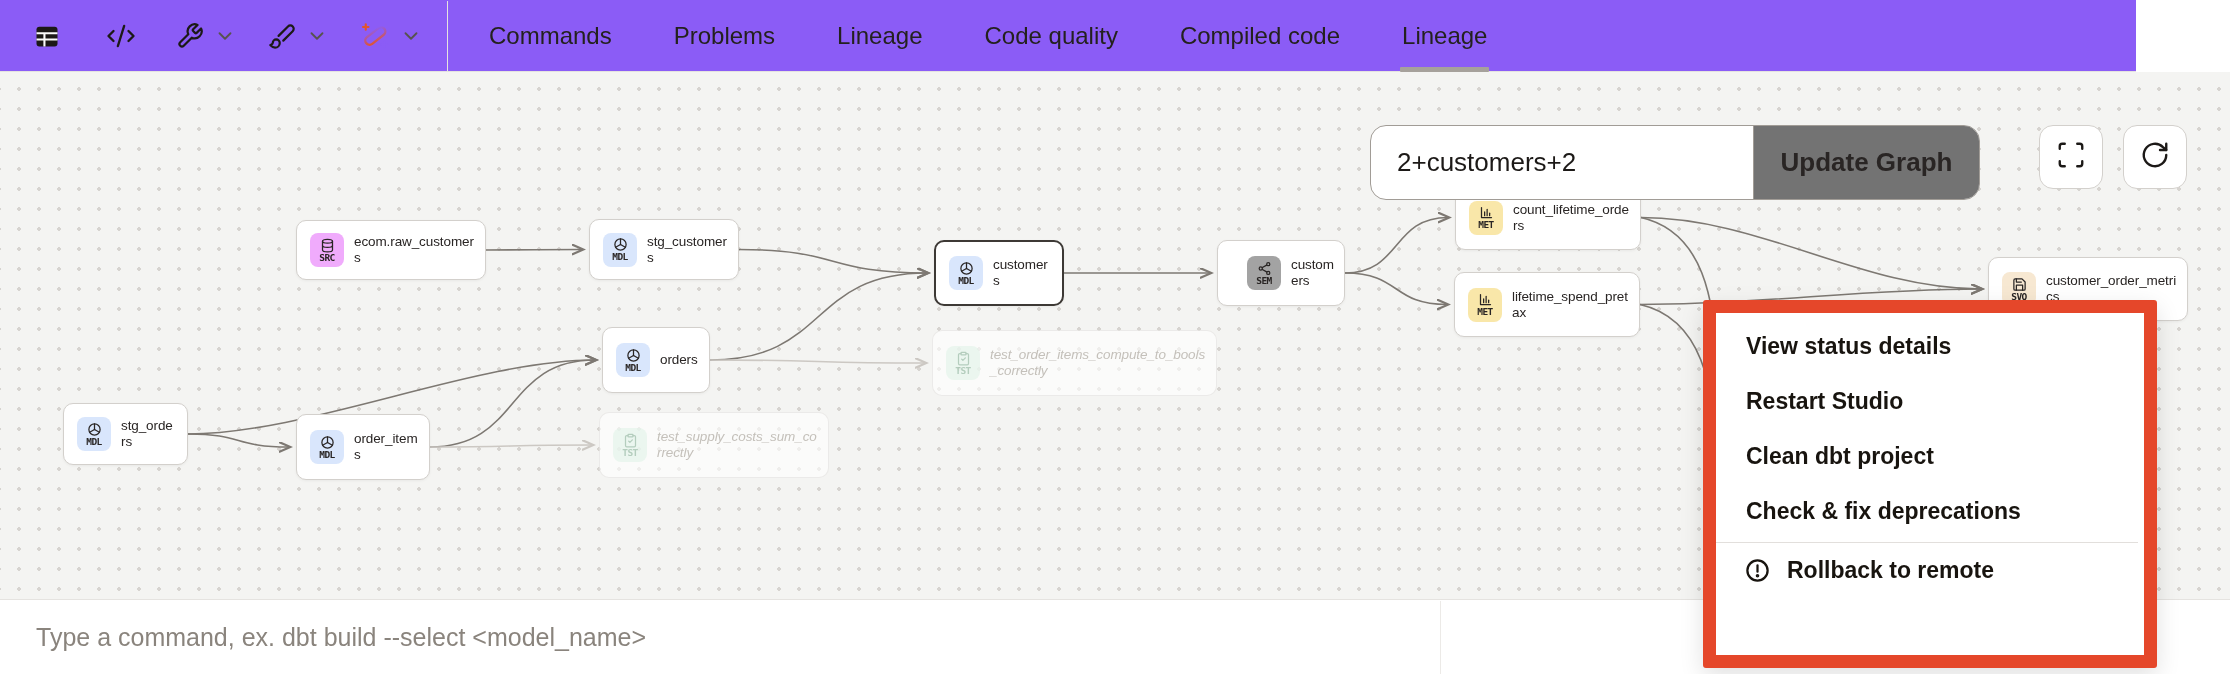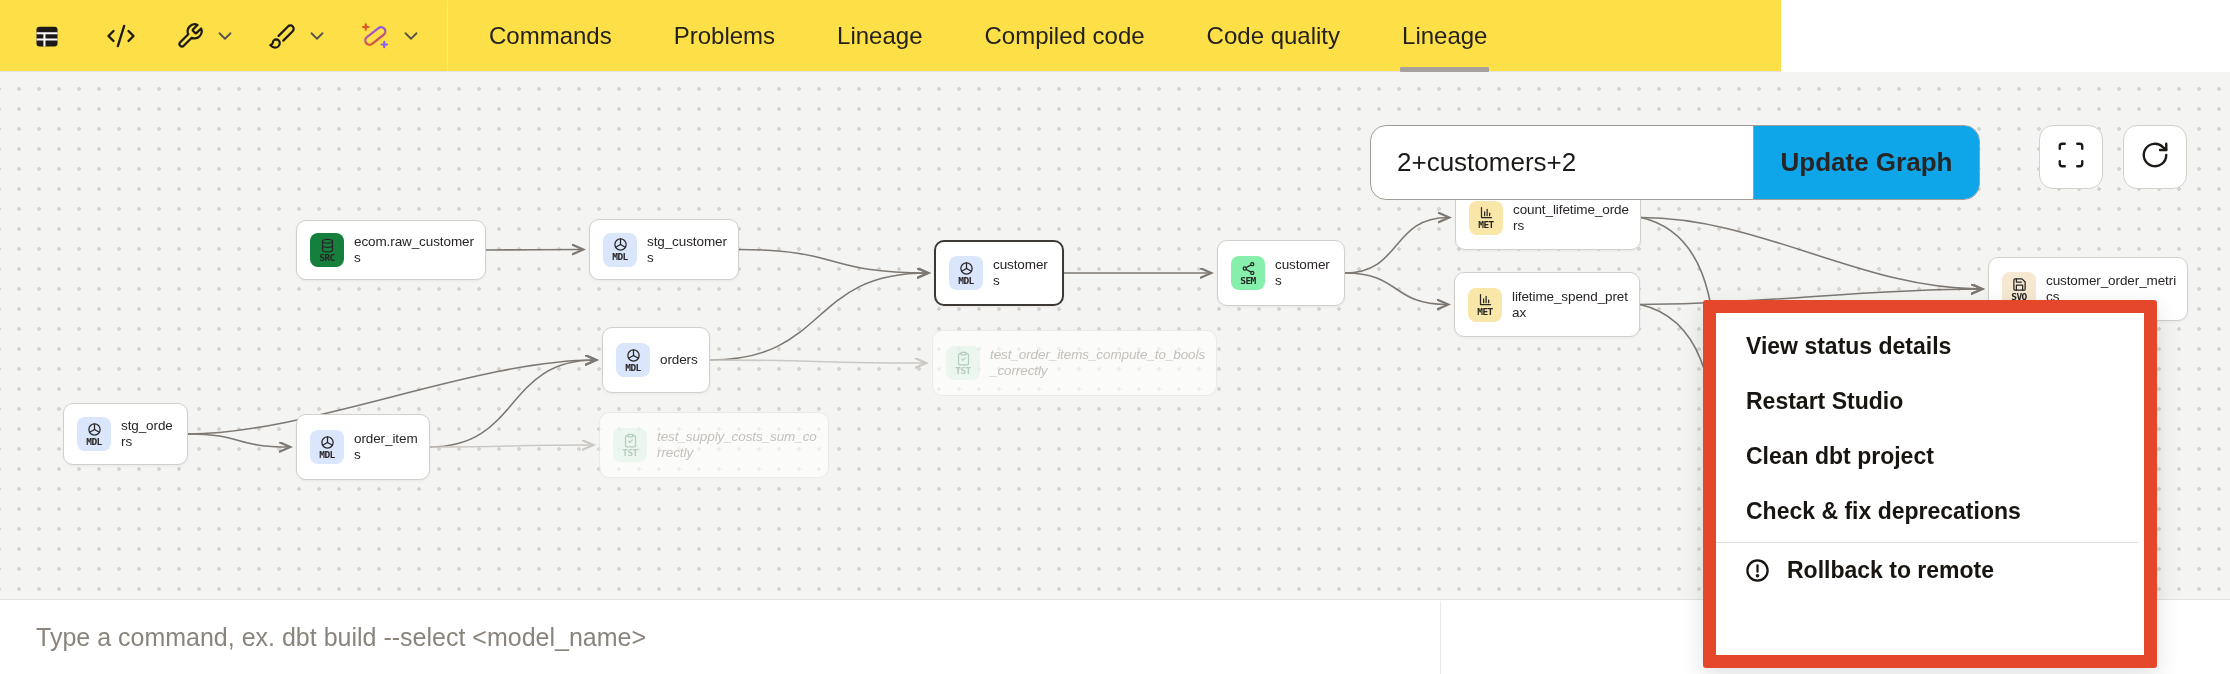--- a/index.html
+++ b/index.html
@@ -1,22 +1,22 @@
 <!DOCTYPE html>
 <html><head>
 <meta charset="utf-8">
 <style>
   * { margin:0; padding:0; box-sizing:border-box; }
   html,body { width:2230px; height:674px; overflow:hidden; background:#fff;
     font-family:"Liberation Sans", sans-serif; color:#1c1917; }
   #app { position:relative; width:2230px; height:674px; }
 
   
-  .toolbar { position:absolute; left:0; top:0; width:1781px; height:72px;
-    background:#fde047; border-bottom:1px solid #e5e3e0; }
+  .toolbar { position:absolute; left:0; top:0; width:2136px; height:72px;
+    background:#8b5cf6; border-bottom:1px solid #e5e3e0; }
   .tool-btn { position:absolute; top:0; height:72px; display:flex; align-items:center; gap:10px;
     cursor:pointer; color:#1c1917; }
   .tool-btn svg { display:block; }
   .v-div { position:absolute; left:447px; top:1px; width:1px; height:70px; background:#e5e3e0; }
   .tabs { position:absolute; left:489px; top:0; height:72px; display:flex; align-items:center; gap:62px; }
   .tab { position:relative; height:72px; display:flex; align-items:center; font-size:24px;
     font-weight:500; color:#24211e; cursor:pointer; }
   .tab .underline { position:absolute; left:-2px; right:-2px; bottom:0; height:5px;
     background:#a6a19b; border-radius:1px; }
 
@@ -44,21 +44,21 @@
     word-break:break-all; }
   .node.faded .lbl { color:#c4c0ba;font-style:italic; }
   .node.faded .badge { opacity:.55; color:#7ba98d; }
 
   
   .selector-wrap { position:absolute; left:1370px; top:53px; width:610px; height:75px; z-index:3;
     background:#fff; border:1.5px solid #a19c96; border-radius:16px; display:flex; overflow:hidden;justify-content:flex-end; }
   .selector-input { flex:0 0 382px; border:none; outline:none; font-size:26px; color:#1c1917;
     padding:0 0 0 26px; font-family:"Liberation Sans", sans-serif; background:transparent; }
   .selector-btn { flex:1; border-left:1.5px solid #a19c96; display:flex; align-items:center;
-    justify-content:center; font-size:26px; font-weight:600; color:#292524; cursor:pointer; background:#0ea5e9; }
+    justify-content:center; font-size:26px; font-weight:600; color:#292524; cursor:pointer; background:#737373; }
   .corner-btn { position:absolute; top:53px; width:64px; height:64px; z-index:3; background:#fff;
     border:1.5px solid #d3d0cc; border-radius:14px; display:flex; align-items:center; justify-content:center;
     cursor:pointer; color:#1c1917; }
 
   
   .ctx-menu { position:absolute; left:1703px; top:300px; width:454px; height:368px; z-index:50;
     background:#fff; border:13px solid #e5472a; border-radius:3px;
     box-shadow:0 8px 24px rgba(0,0,0,.12); }
   .ctx-inner { padding:6px 6px 0 0; }
   .ctx-item { height:55px; display:flex; align-items:center; padding-left:30px;
@@ -141,22 +141,22 @@
         <svg width="22" height="22" viewBox="0 0 24 24" fill="none" stroke="#57534e" stroke-width="2" stroke-linecap="round" stroke-linejoin="round">
             <path d="m6 9 6 6 6-6"></path>
           </svg>
       </span>
     </div>
     <div class="v-div"></div>
     <div class="tabs" id="tabs">
         <div class="tab">Commands</div>
         <div class="tab">Problems</div>
         <div class="tab">Lineage</div>
+        <div class="tab">Code quality</div>
         <div class="tab">Compiled code</div>
-        <div class="tab">Code quality</div>
         <div class="tab">Lineage<span class="underline"></span></div>
       </div>
   </div>
 
   <div class="canvas">
     <svg id="edges-svg">
       <defs>
         <marker id="arr" viewBox="0 0 10 10" refX="7" refY="3.5" markerWidth="9" markerHeight="9" orient="auto-start-reverse">
           <path d="M0 0 L8 3.5 L0 7" fill="none" stroke="#7d7872" stroke-width="1.5"></path>
         </marker>
@@ -175,21 +175,21 @@
         <path class="edge" d="M1641,145.5 C1703,159.5 1715,225.5 1719,305.5"></path>
         <path class="edge" d="M1640,232.5 C1702,246.5 1714,312.5 1718,392.5"></path>
         <path class="edge" d="M188,362 C243.55,362 233.45,375 289,375" marker-end="url(#arr)"></path>
         <path class="edge" d="M188,362 C308,362 475,288 595,288" marker-end="url(#arr)"></path>
         <path class="edge" d="M430,375 C520.75,375 504.25,288 595,288" marker-end="url(#arr)"></path>
         <path class="edge faded" d="M430,375 C519.1,375 502.9,373 592,373" marker-end="url(#arrf)"></path>
         <path class="edge faded" d="M710,288 C828.25,288 806.75,291 925,291" marker-end="url(#arrf)"></path>
       </svg>
     <div id="nodes-layer">
         <div class="node" style="left: 296px; top: 148px; width: 190px; height: 60px;">
-          <div class="badge" style="background: #15803d;">
+          <div class="badge" style="background: #f0abfc;">
             <svg width="15" height="15" viewBox="0 0 24 24" fill="none" stroke="currentColor" stroke-width="2" stroke-linecap="round" stroke-linejoin="round">
               <ellipse cx="12" cy="5" rx="8" ry="3"></ellipse>
               <path d="M4 5v7c0 1.7 3.6 3 8 3s8-1.3 8-3V5"></path>
               <path d="M4 12v7c0 1.7 3.6 3 8 3s8-1.3 8-3v-7"></path>
             </svg>
             <span class="k">SRC</span>
           </div>
           <span class="lbl">ecom.raw_customers</span>
         </div>
         <div class="node" style="left: 589px; top: 147px; width: 150px; height: 61px;">
@@ -210,21 +210,21 @@
               <circle cx="12" cy="12" r="9"></circle>
               <path d="M12 12V3"></path>
               <path d="m12 12 7.8 4.5"></path>
               <path d="m12 12-7.8 4.5"></path>
             </svg>
             <span class="k">MDL</span>
           </div>
           <span class="lbl">customers</span>
         </div>
         <div class="node" style="left: 1217px; top: 168px; width: 128px; height: 66px;">
-          <div class="badge" style="background: #86efac;">
+          <div class="badge" style="background: #a3a3a3; margin-left: 16px;">
             <svg width="15" height="15" viewBox="0 0 24 24" fill="none" stroke="currentColor" stroke-width="2" stroke-linecap="round" stroke-linejoin="round">
               <circle cx="18" cy="5" r="2.5"></circle>
               <circle cx="6" cy="12" r="2.5"></circle>
               <circle cx="18" cy="19" r="2.5"></circle>
               <path d="m8.6 10.5 6.8-3.9"></path>
               <path d="m8.6 13.5 6.8 3.9"></path>
             </svg>
             <span class="k">SEM</span>
           </div>
           <span class="lbl">customers</span>

